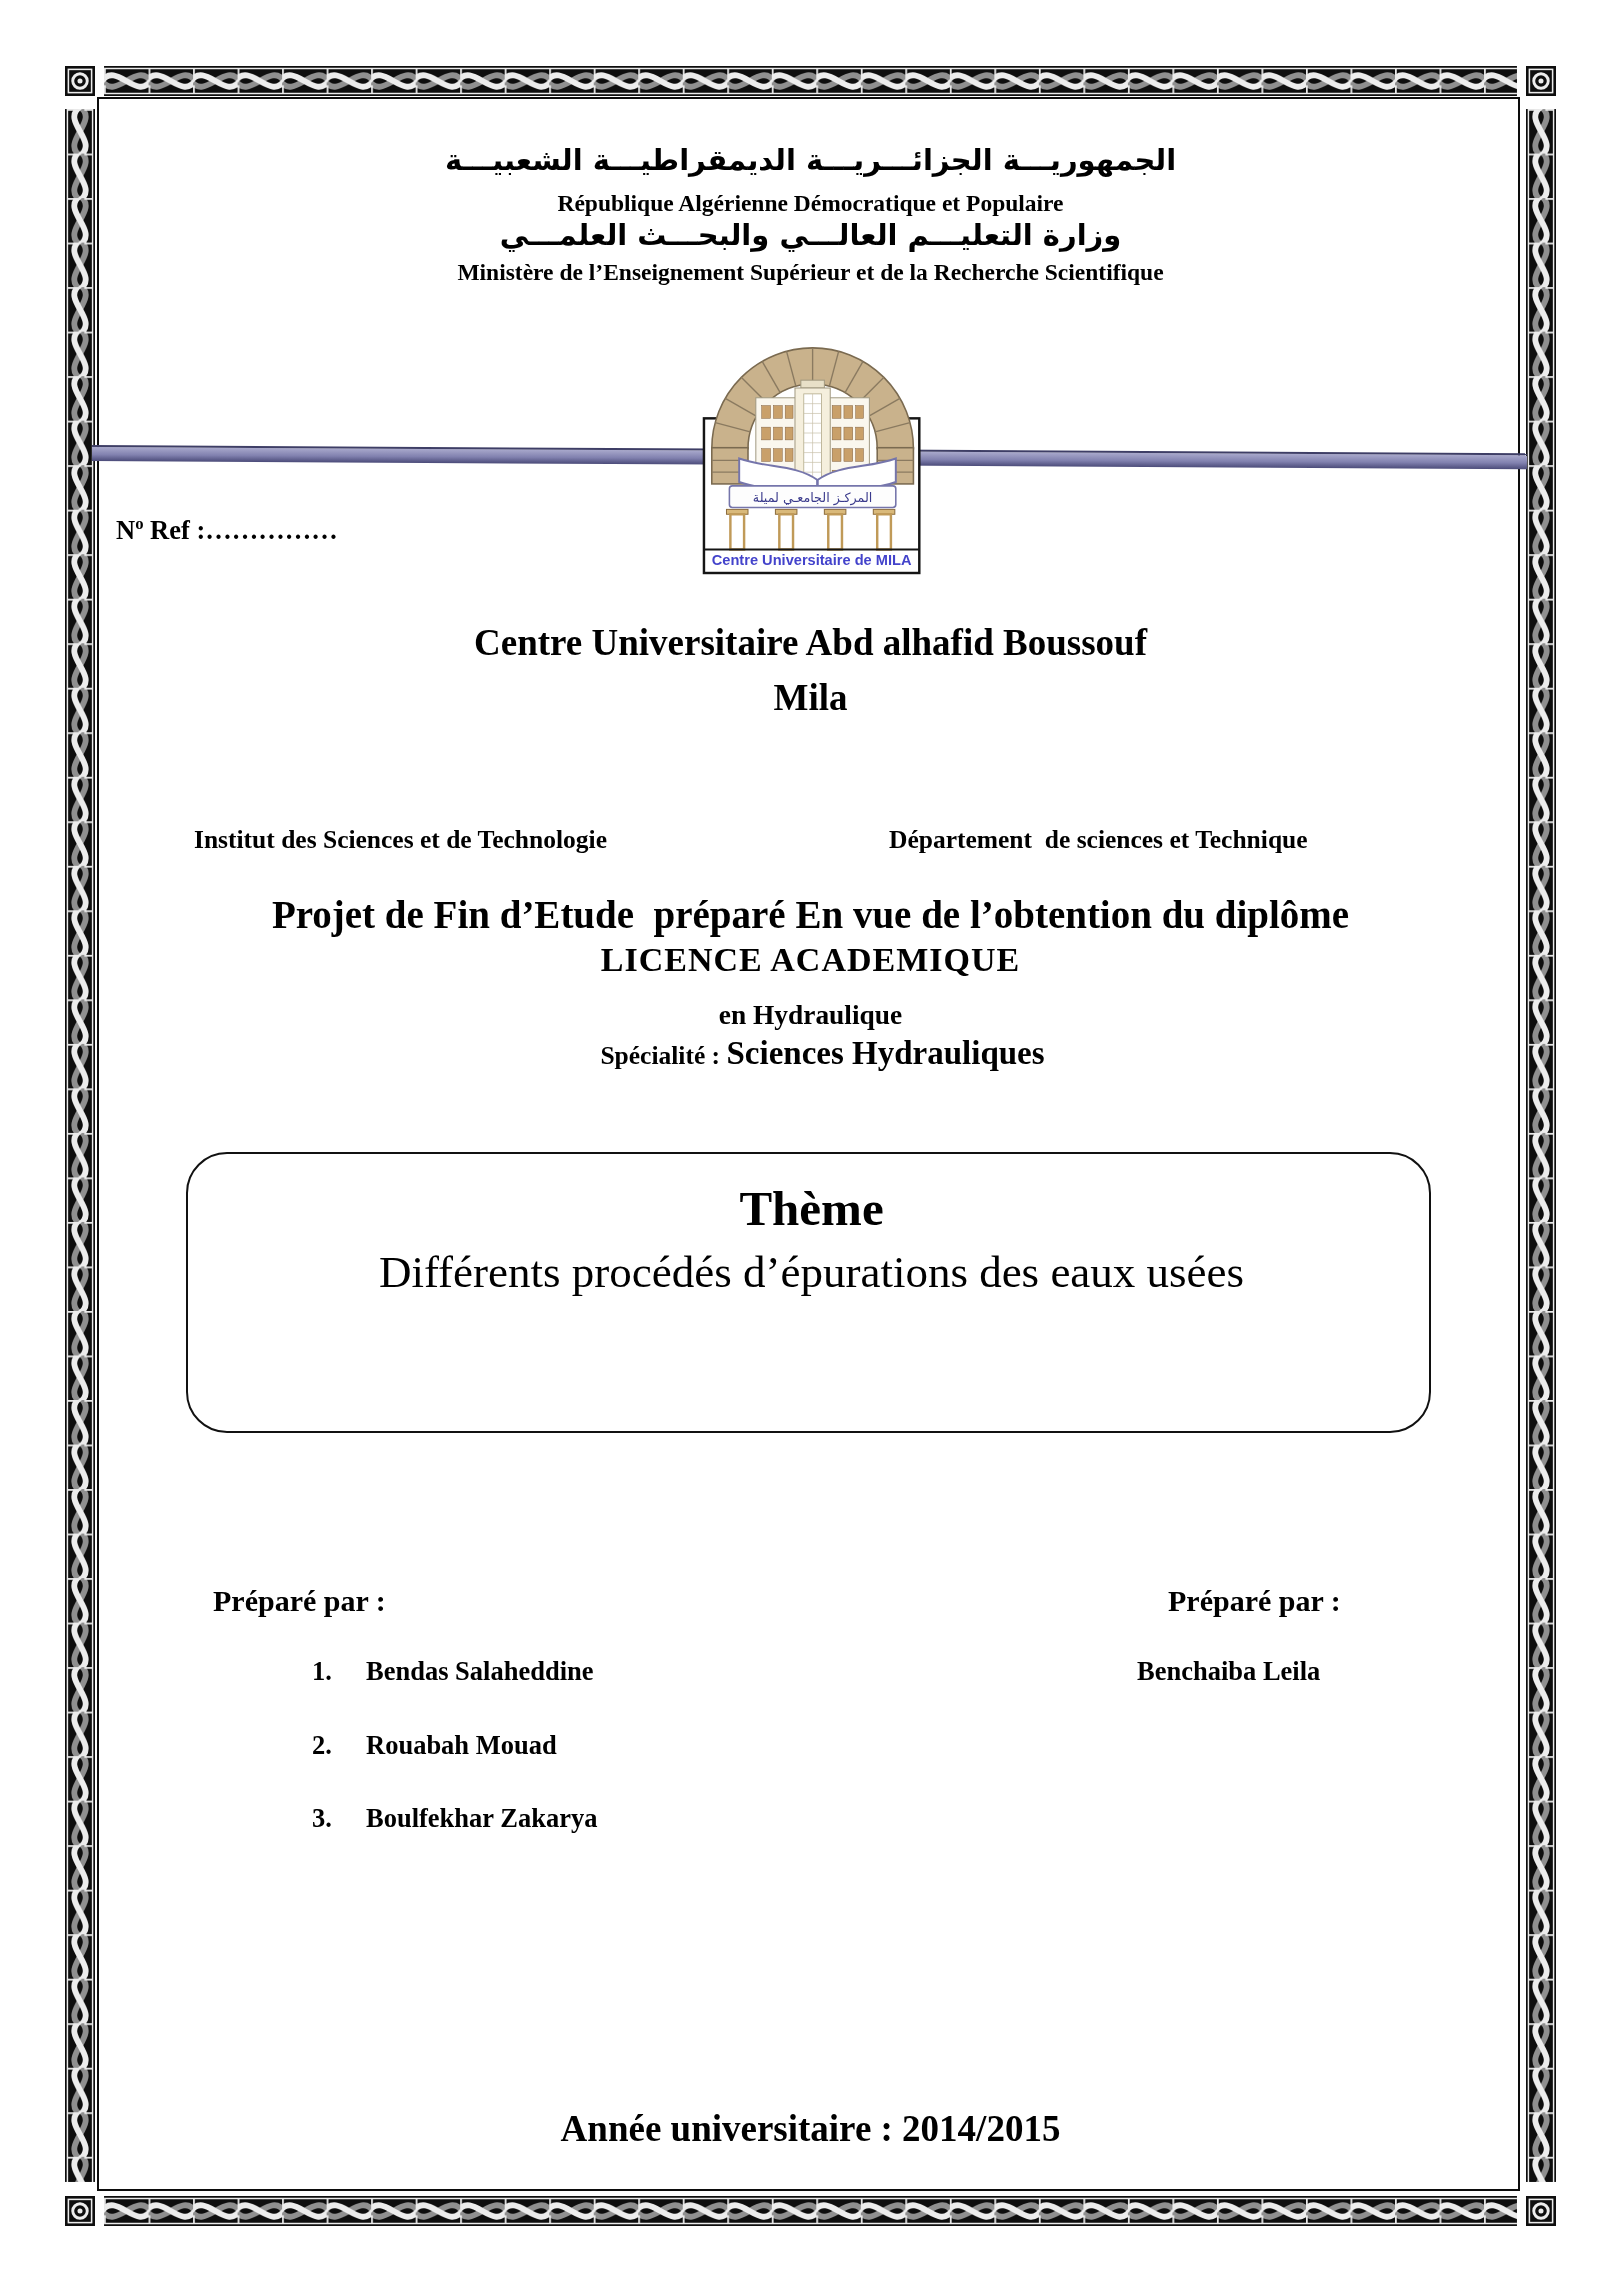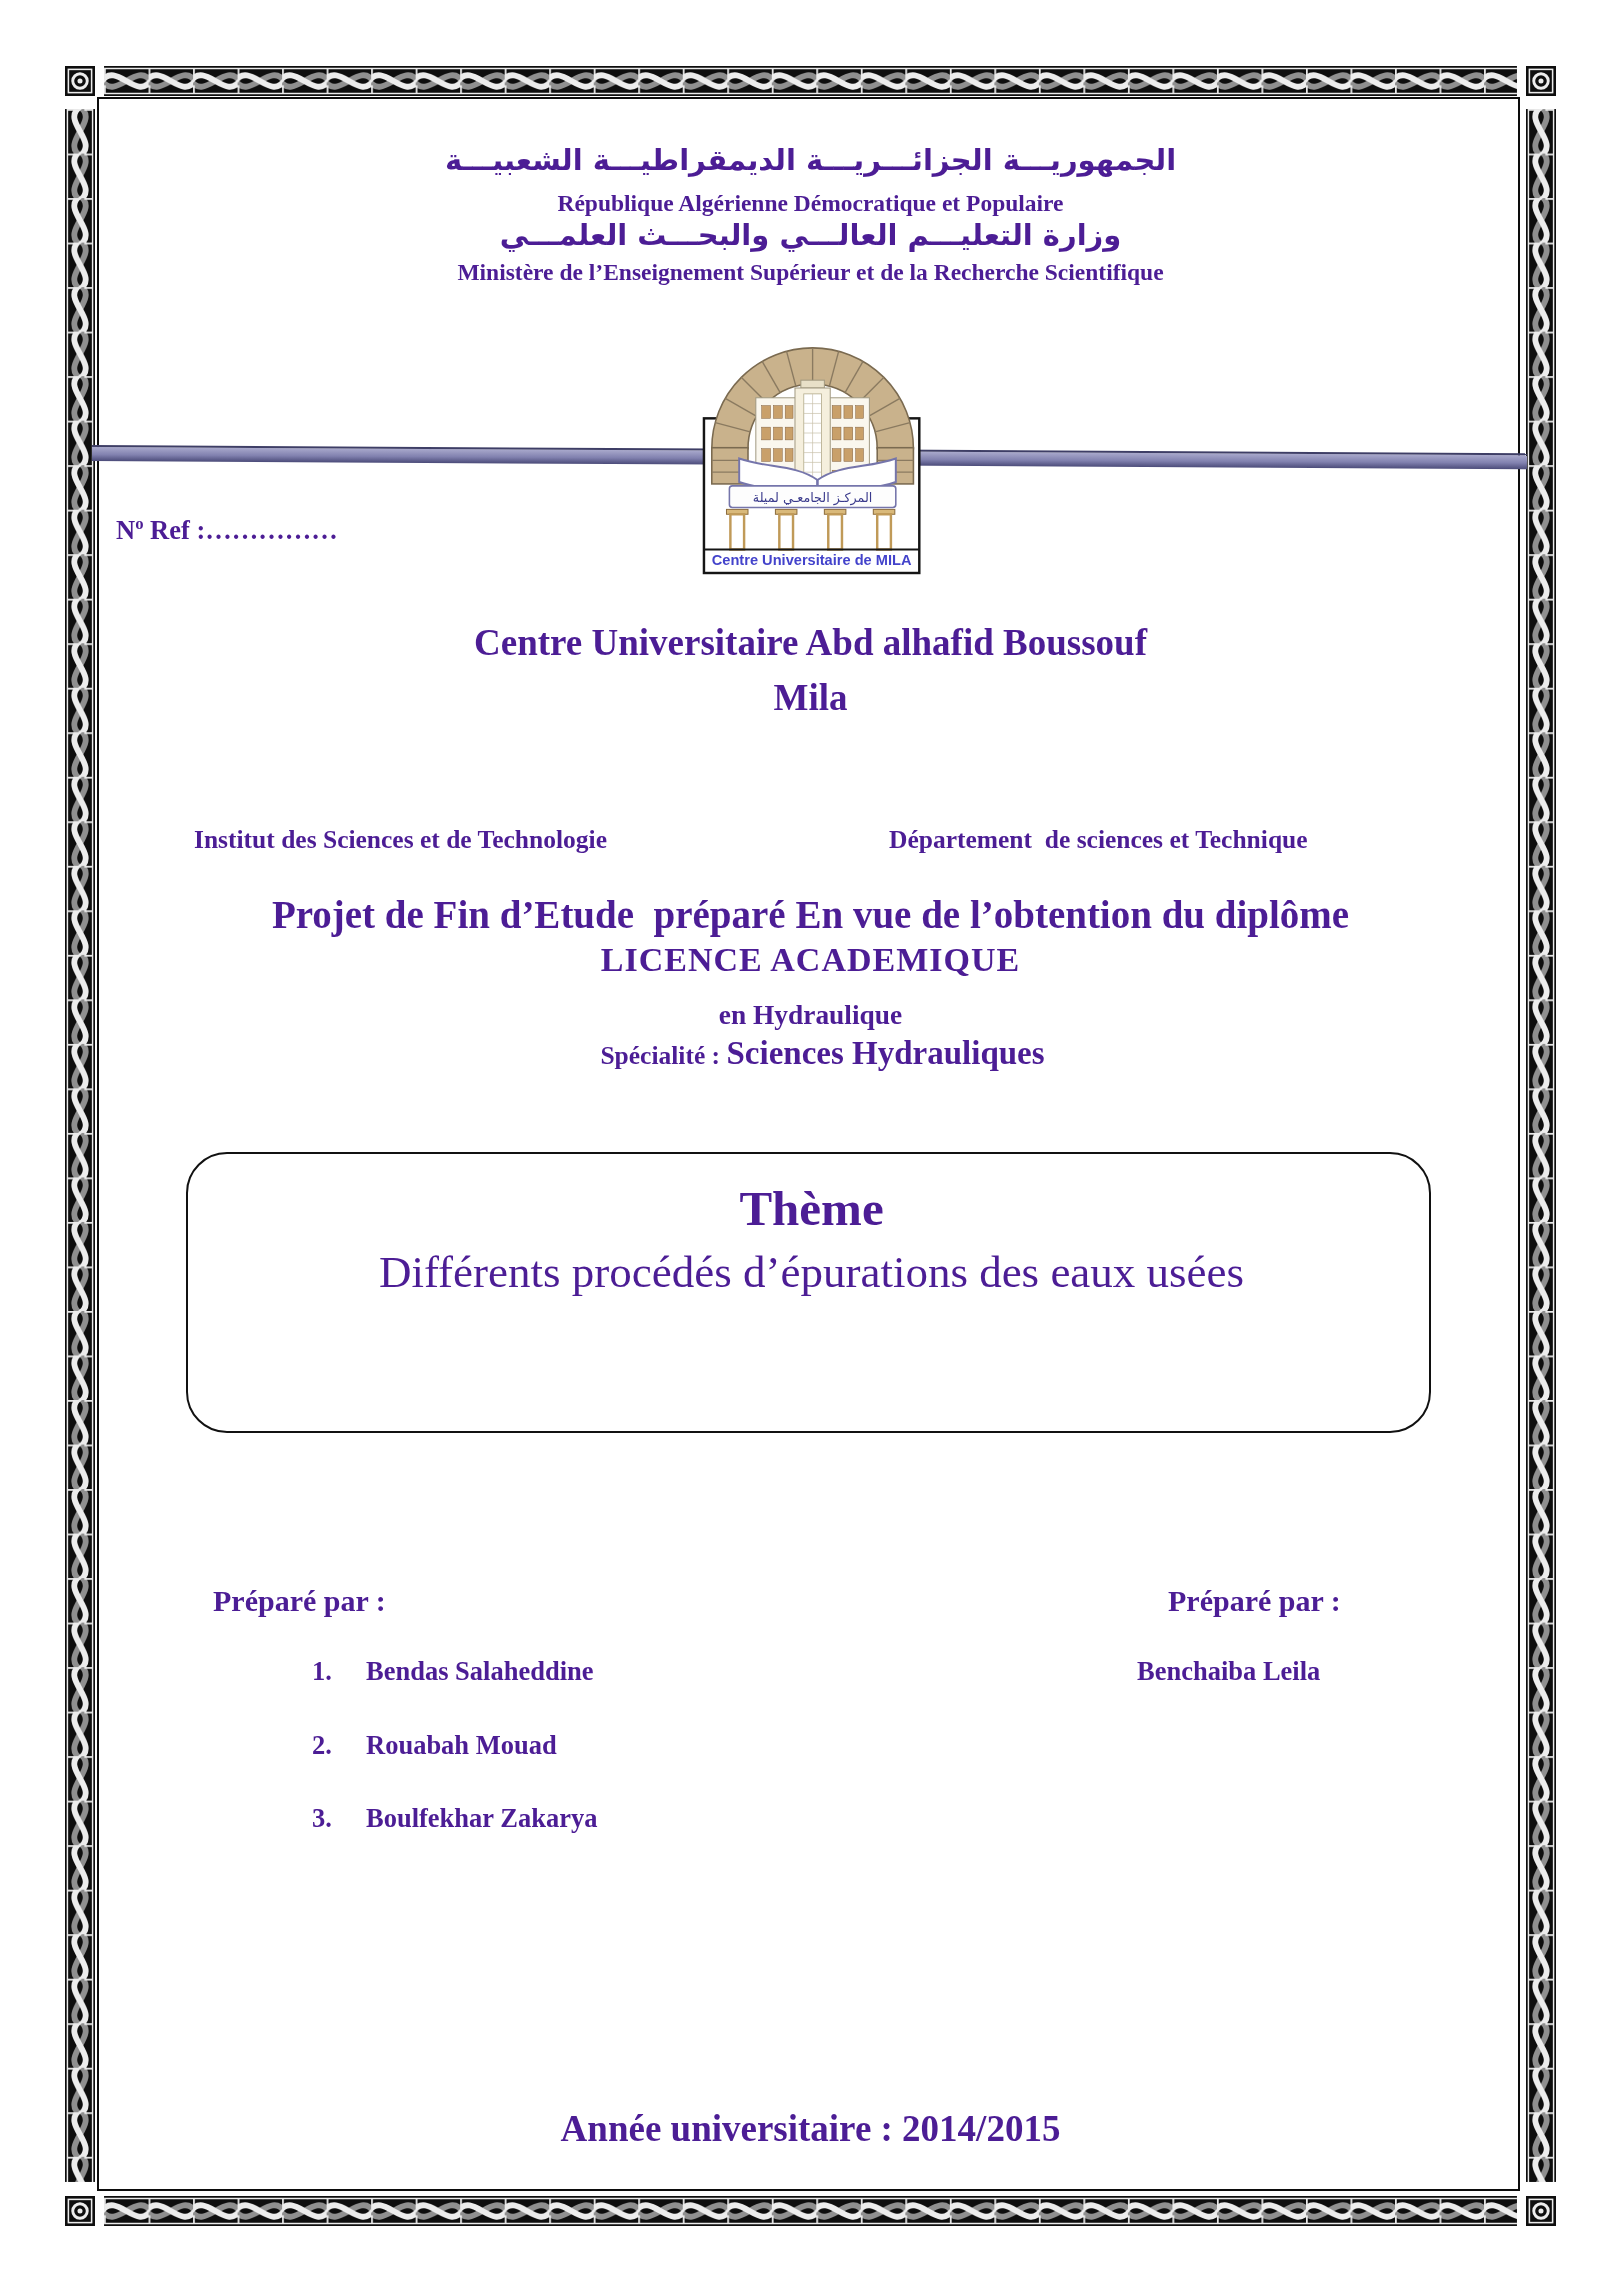--- a/index.html
+++ b/index.html
@@ -2,21 +2,21 @@
 <html><head>
 <meta charset="utf-8">
 <style>
   html,body{margin:0;padding:0;background:#ffffff;}
   #page{
     position:relative;
     width:1621px;height:2293px;
     background:#ffffff;
     overflow:hidden;
     font-family:"Liberation Serif","DejaVu Serif",serif;
-    color:#4c1d95;
+    color:#000000;
   }
   
   .bseg{position:absolute;}
   .corner{position:absolute;width:30px;height:30px;}
   .inner-line{
     position:absolute;left:97px;top:97px;width:1423px;height:2094px;
     border:2.9px solid #0c0c0c;box-sizing:border-box;
   }
   
   .accent-bar{

